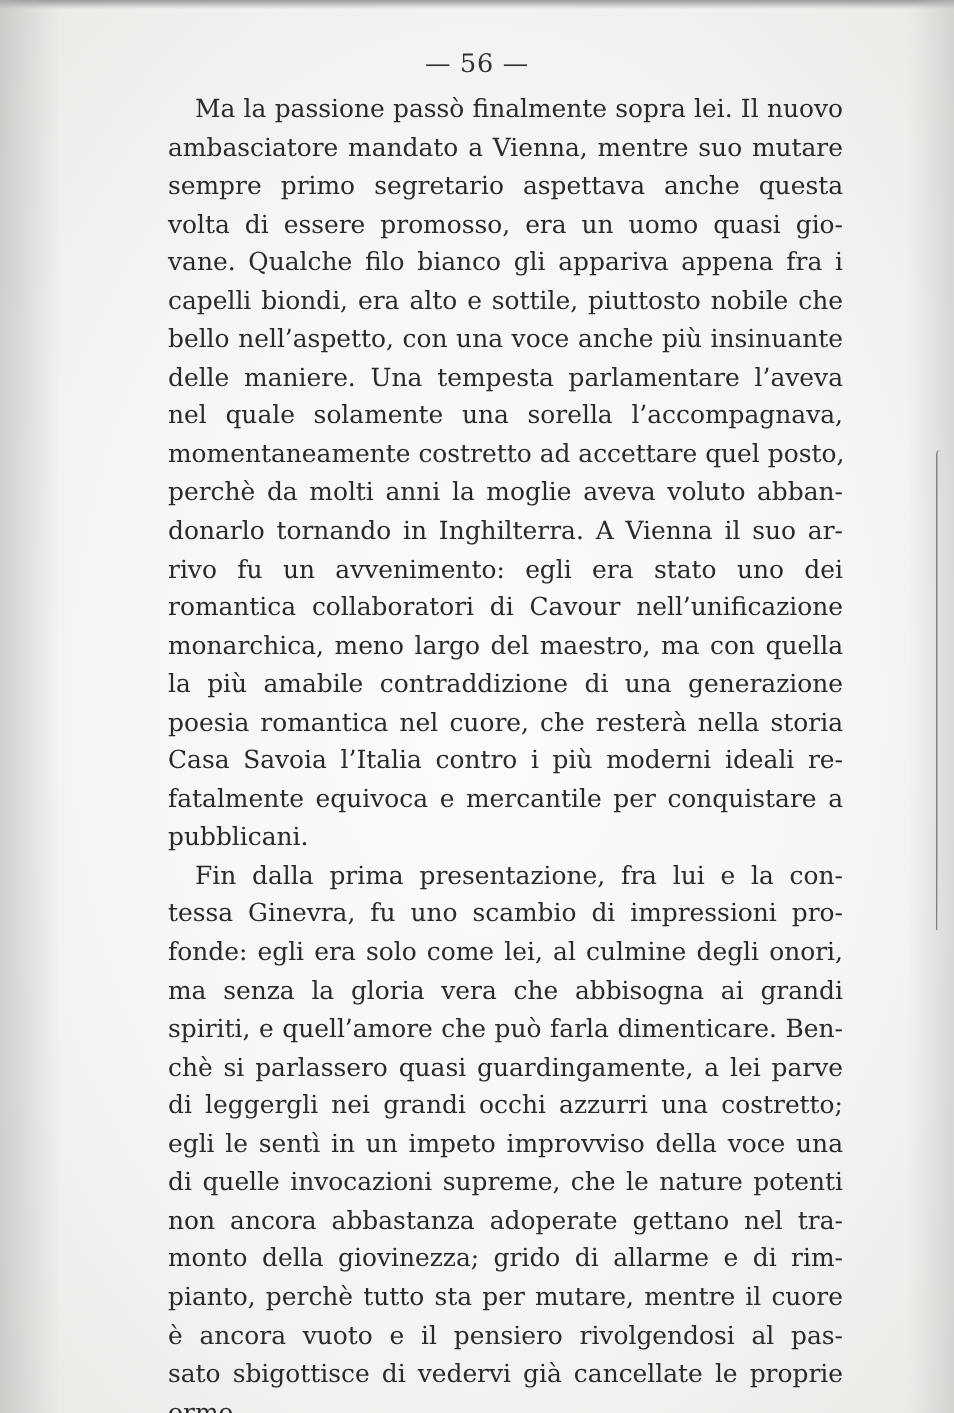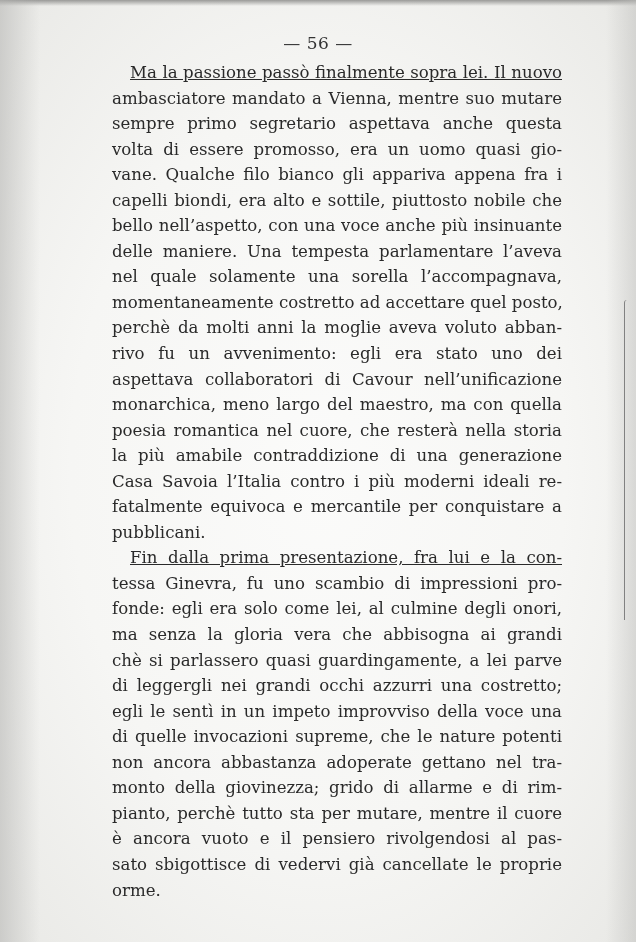--- a/index.html
+++ b/index.html
@@ -38,21 +38,21 @@
   }
   .text {
     position: absolute; left: 112px; top: 60px; width: 450px;
     font-size: 16.6px; line-height: 25.55px;
   }
   .line {
     display: block; white-space: nowrap; text-align: justify;
     text-align-last: justify; height: 25.55px;
   }
   .line.last { text-align-last: left; }
-  .line.indent { padding-left: 18px; text-decoration: underline; }
+  .line.indent { padding-left: 18px; }
 </style>
 </head>
 <body>
 
 <div class="page">
   <div class="edge-top"></div>
   <div class="edge-left"></div>
   <div class="edge-right"></div>
   <div class="margin-line"></div>
 
@@ -64,34 +64,36 @@
       <span class="line">ambasciatore mandato a Vienna, mentre suo mutare</span>
       <span class="line">sempre primo segretario aspettava anche questa</span>
       <span class="line">volta di essere promosso, era un uomo quasi gio-</span>
       <span class="line">vane. Qualche filo bianco gli appariva appena fra i</span>
       <span class="line">capelli biondi, era alto e sottile, piuttosto nobile che</span>
       <span class="line">bello nell’aspetto, con una voce anche più insinuante</span>
       <span class="line">delle maniere. Una tempesta parlamentare l’aveva</span>
       <span class="line">nel quale solamente una sorella l’accompagnava,</span>
       <span class="line">momentaneamente costretto ad accettare quel posto,</span>
       <span class="line">perchè da molti anni la moglie aveva voluto abban-</span>
+      <span class="line">donarlo tornando in Inghilterra. A Vienna il suo ar-</span>
       <span class="line">rivo fu un avvenimento: egli era stato uno dei</span>
-      <span class="line">aspettava collaboratori di Cavour nell’unificazione</span>
+      <span class="line">romantica collaboratori di Cavour nell’unificazione</span>
       <span class="line">monarchica, meno largo del maestro, ma con quella</span>
+      <span class="line">la più amabile contraddizione di una generazione</span>
       <span class="line">poesia romantica nel cuore, che resterà nella storia</span>
-      <span class="line">la più amabile contraddizione di una generazione</span>
       <span class="line">Casa Savoia l’Italia contro i più moderni ideali re-</span>
       <span class="line">fatalmente equivoca e mercantile per conquistare a</span>
       <span class="line last">pubblicani.</span>
     </div>
     <div>
       <span class="line indent">Fin dalla prima presentazione, fra lui e la con-</span>
       <span class="line">tessa Ginevra, fu uno scambio di impressioni pro-</span>
       <span class="line">fonde: egli era solo come lei, al culmine degli onori,</span>
       <span class="line">ma senza la gloria vera che abbisogna ai grandi</span>
+      <span class="line">spiriti, e quell’amore che può farla dimenticare. Ben-</span>
       <span class="line">chè si parlassero quasi guardingamente, a lei parve</span>
       <span class="line">di leggergli nei grandi occhi azzurri una costretto;</span>
       <span class="line">egli le sentì in un impeto improvviso della voce una</span>
       <span class="line">di quelle invocazioni supreme, che le nature potenti</span>
       <span class="line">non ancora abbastanza adoperate gettano nel tra-</span>
       <span class="line">monto della giovinezza; grido di allarme e di rim-</span>
       <span class="line">pianto, perchè tutto sta per mutare, mentre il cuore</span>
       <span class="line">è ancora vuoto e il pensiero rivolgendosi al pas-</span>
       <span class="line">sato sbigottisce di vedervi già cancellate le proprie</span>
       <span class="line last">orme.</span>

